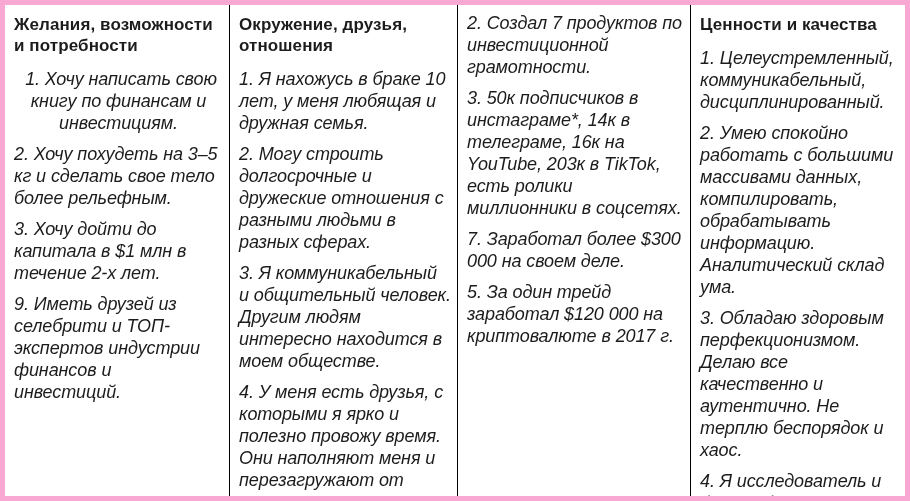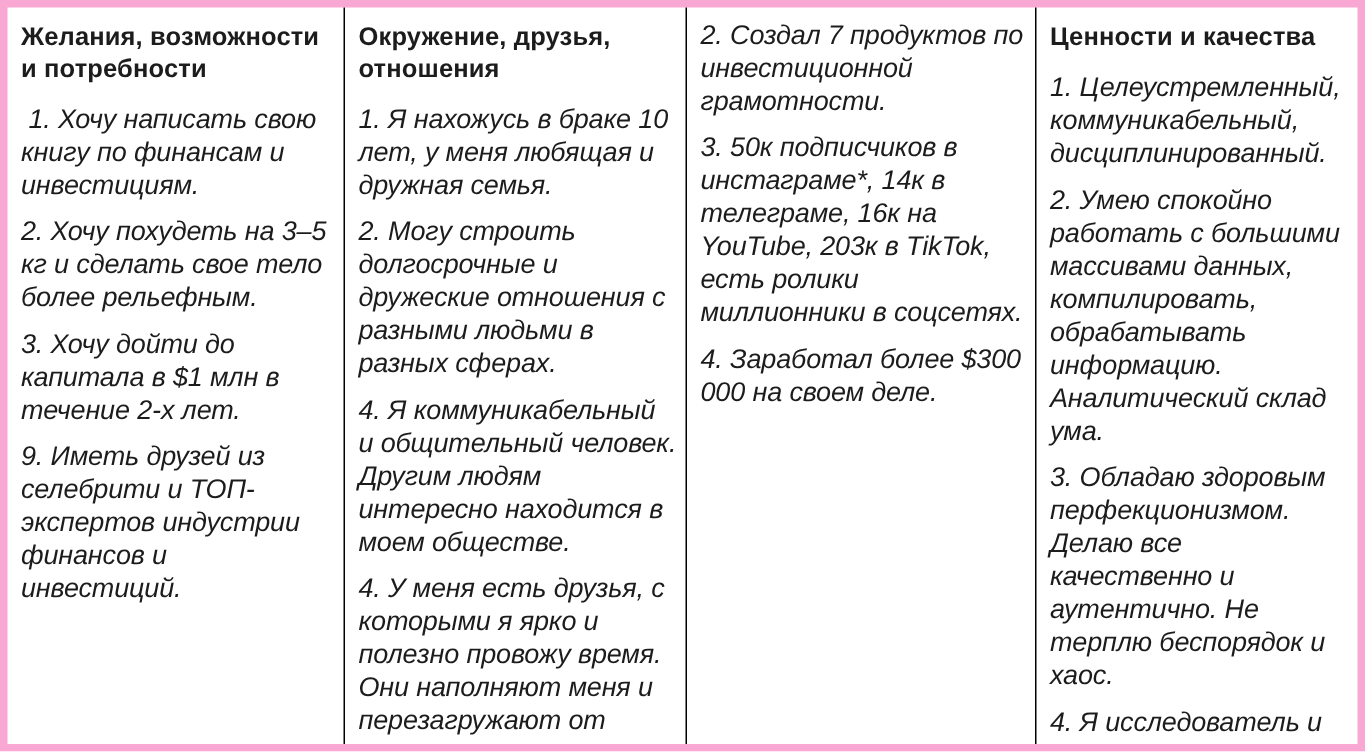--- a/index.html
+++ b/index.html
@@ -37,47 +37,49 @@
   }
   .item {
     font-style: italic;
     font-size: 18px;
     line-height: 22px;
     margin: 0 0 9px 0;
     letter-spacing: -0.1px;
   }
   .col-0 .item:first-of-type {
     text-indent: 5px;
+    text-align: center;
   }
 </style>
 </head>
 <body>
 
 <div class="sheet">
 
   <section class="col col-0">
     <h2 class="col-title">Желания, возможности и потребности</h2>
     <p class="item">1. Хочу написать свою книгу по финансам и инвестициям.</p>
     <p class="item">2. Хочу похудеть на 3–5 кг и сделать свое тело более рельефным.</p>
     <p class="item">3. Хочу дойти до капитала в $1 млн в течение 2-х лет.</p>
     <p class="item">9. Иметь друзей из селебрити и ТОП-экспертов индустрии финансов и инвестиций.</p>
   </section>
 
   <section class="col col-1">
     <h2 class="col-title">Окружение, друзья, отношения</h2>
     <p class="item">1. Я нахожусь в браке 10 лет, у меня любящая и дружная семья.</p>
     <p class="item">2. Могу строить долгосрочные и дружеские отношения с разными людьми в разных сферах.</p>
-    <p class="item">4. Я коммуникабельный и общительный человек. Другим людям интересно находится в моем обществе.</p>
+    <p class="item">3. Я коммуникабельный и общительный человек. Другим людям интересно находится в моем обществе.</p>
     <p class="item">4. У меня есть друзья, с которыми я ярко и полезно провожу время. Они наполняют меня и перезагружают от рутины.</p>
   </section>
 
   <section class="col col-2">
     <p class="item">2. Создал 7 продуктов по инвестиционной грамотности.</p>
     <p class="item">3. 50к подписчиков в инстаграме*, 14к в телеграме, 16к на YouTube, 203к в TikTok, есть ролики миллионники в соцсетях.</p>
-    <p class="item">4. Заработал более $300 000 на своем деле.</p>
+    <p class="item">7. Заработал более $300 000 на своем деле.</p>
+    <p class="item">5. За один трейд заработал $120 000 на криптовалюте в 2017 г.</p>
   </section>
 
   <section class="col col-3">
     <h2 class="col-title">Ценности и качества</h2>
     <p class="item">1. Целеустремленный, коммуникабельный, дисциплинированный.</p>
     <p class="item">2. Умею спокойно работать с большими массивами данных, компилировать, обрабатывать информацию. Аналитический склад ума.</p>
     <p class="item">3. Обладаю здоровым перфекционизмом. Делаю все качественно и аутентично. Не терплю беспорядок и хаос.</p>
     <p class="item">4. Я исследователь и философ, умею слушать других людей и видеть их сильные качества.</p>
   </section>
 

